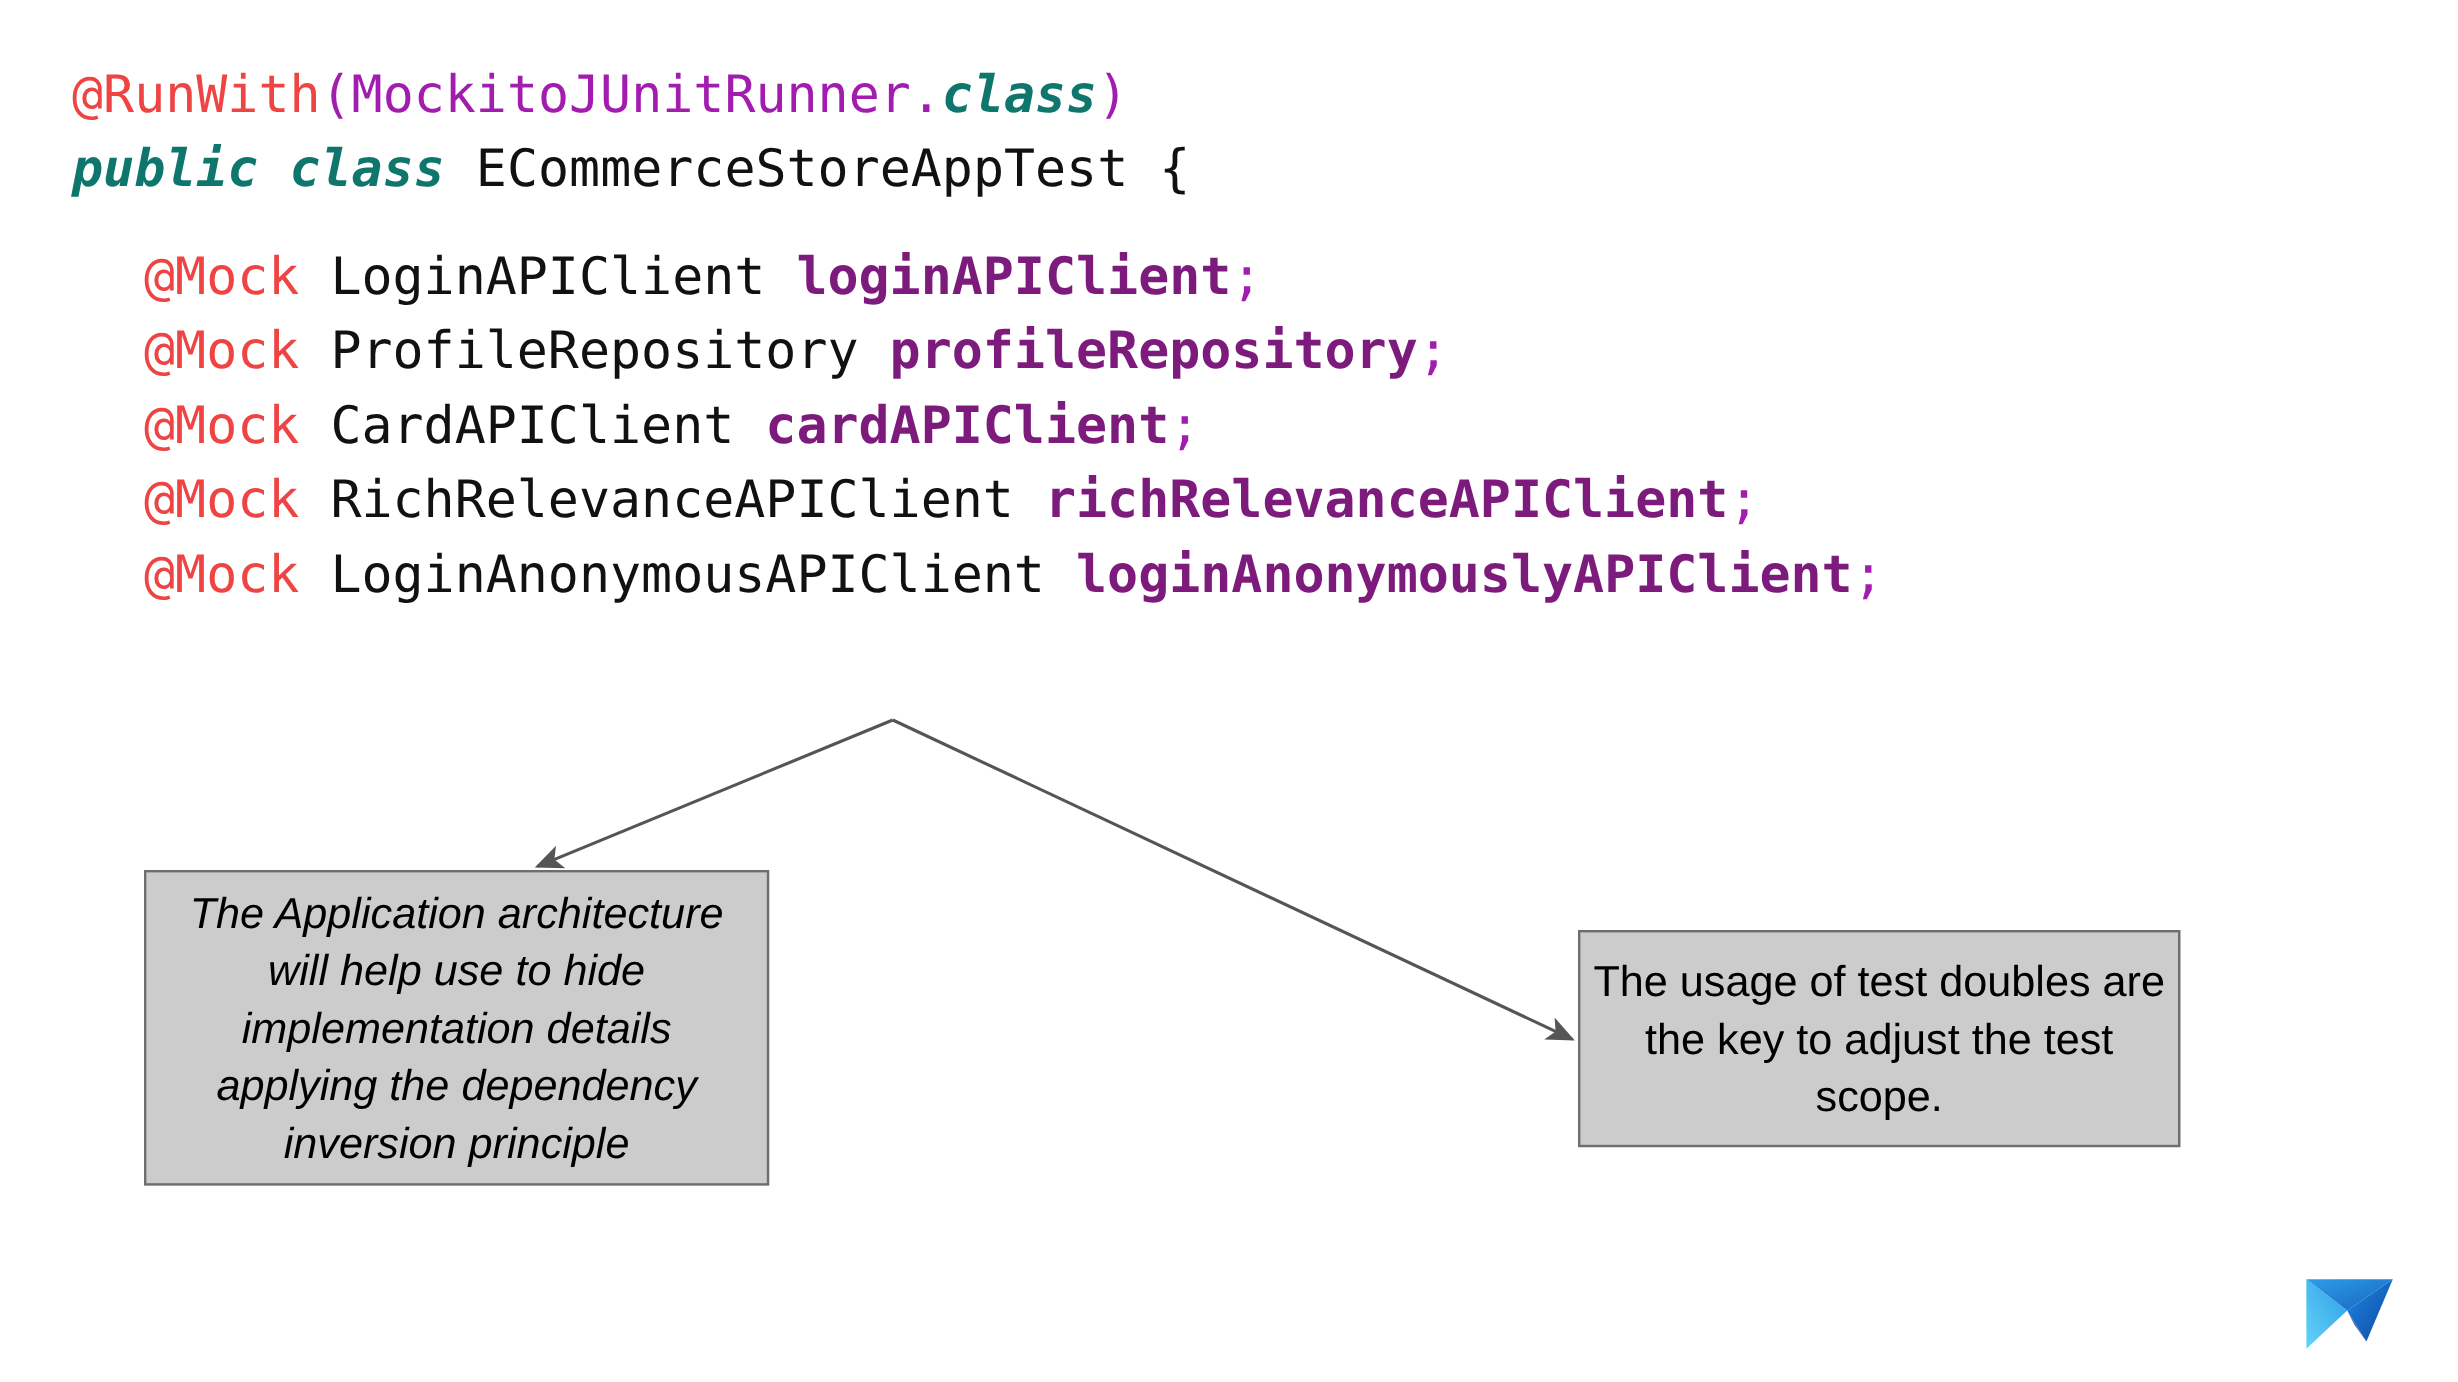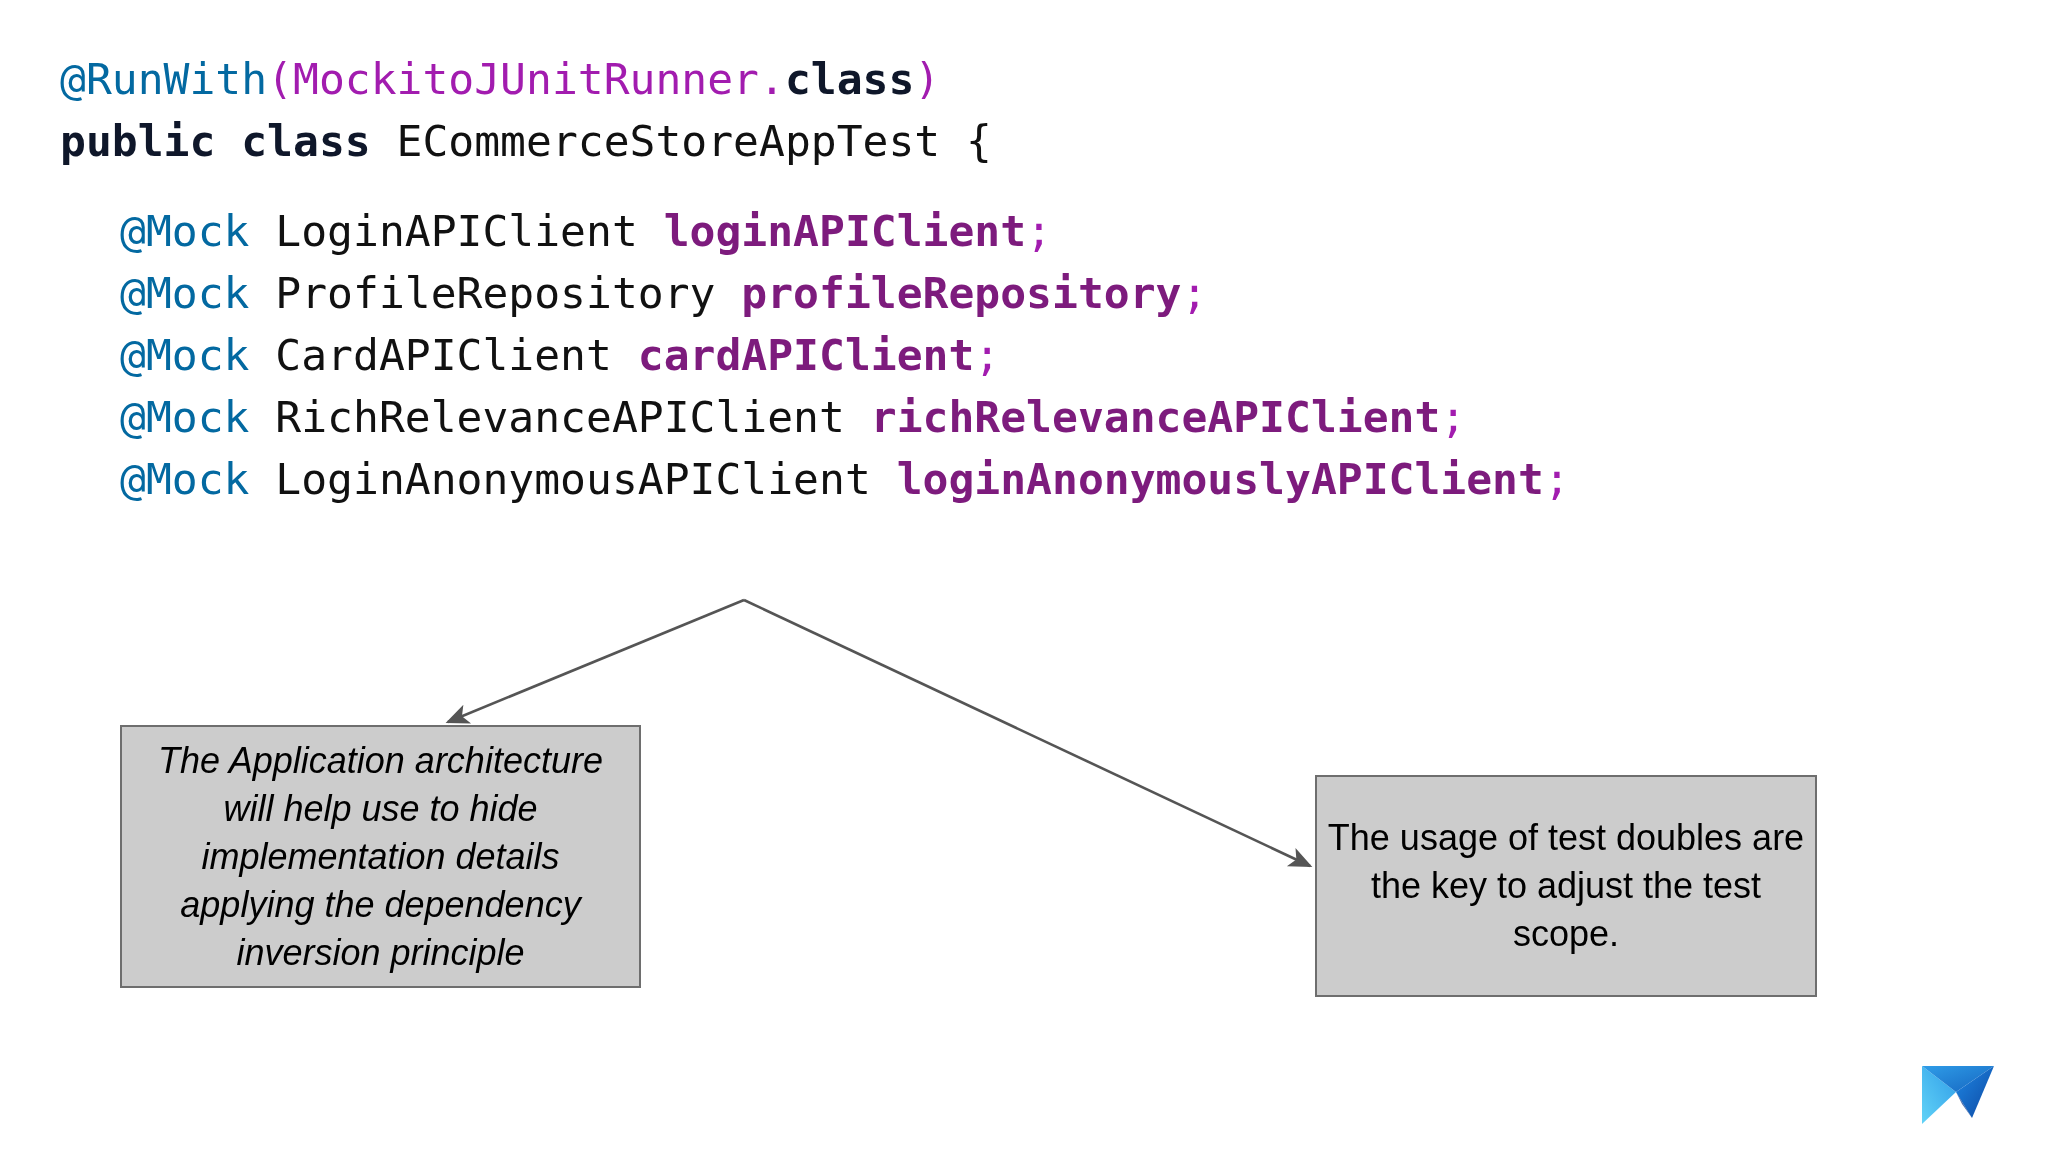--- a/index.html
+++ b/index.html
@@ -23,22 +23,22 @@
     white-space: pre;
     font-family: "DejaVu Sans Mono", monospace;
     font-size: 43px;
     line-height: 62px;
     letter-spacing: 0px;
   }
   .code-line { display: block; height: 62px; }
   .code-line.indent { padding-left: 60px; }
   .code-line.gap { margin-top: 28px; }
 
-  .tok-anno   { color: #0369a1; text-align: right; }
-  .tok-kw     { color: #0f172a; font-weight: bold; }
+  .tok-anno   { color: #ef4444; text-align: right; }
+  .tok-kw     { color: #0f766e; font-weight: bold; font-style: italic; }
   .tok-plain  { color: #111111; text-align: right; }
   .tok-var    { color: #7d1b7d; font-weight: bold; }
   .tok-punct  { color: #a21caf; }
 
   
   .callout {
     position: absolute;
     background: #cccccc;
     border: 2px solid #6e6e6e;
     box-sizing: border-box;
@@ -56,21 +56,21 @@
     height: 263px;
     font-size: 36px;
     line-height: 48px;
     padding: 0 22px;
     font-style: italic;
   }
   #callout-right {
     left: 1315px;
     top: 775px;
     width: 502px;
-    height: 222px;
+    height: 181px;
     font-size: 36px;
     line-height: 48px;
     padding: 0 6px;
   }
   .callout .callout-text { display: block; }
 
   
   #arrow-layer {
     position: absolute;
     left: 0;

